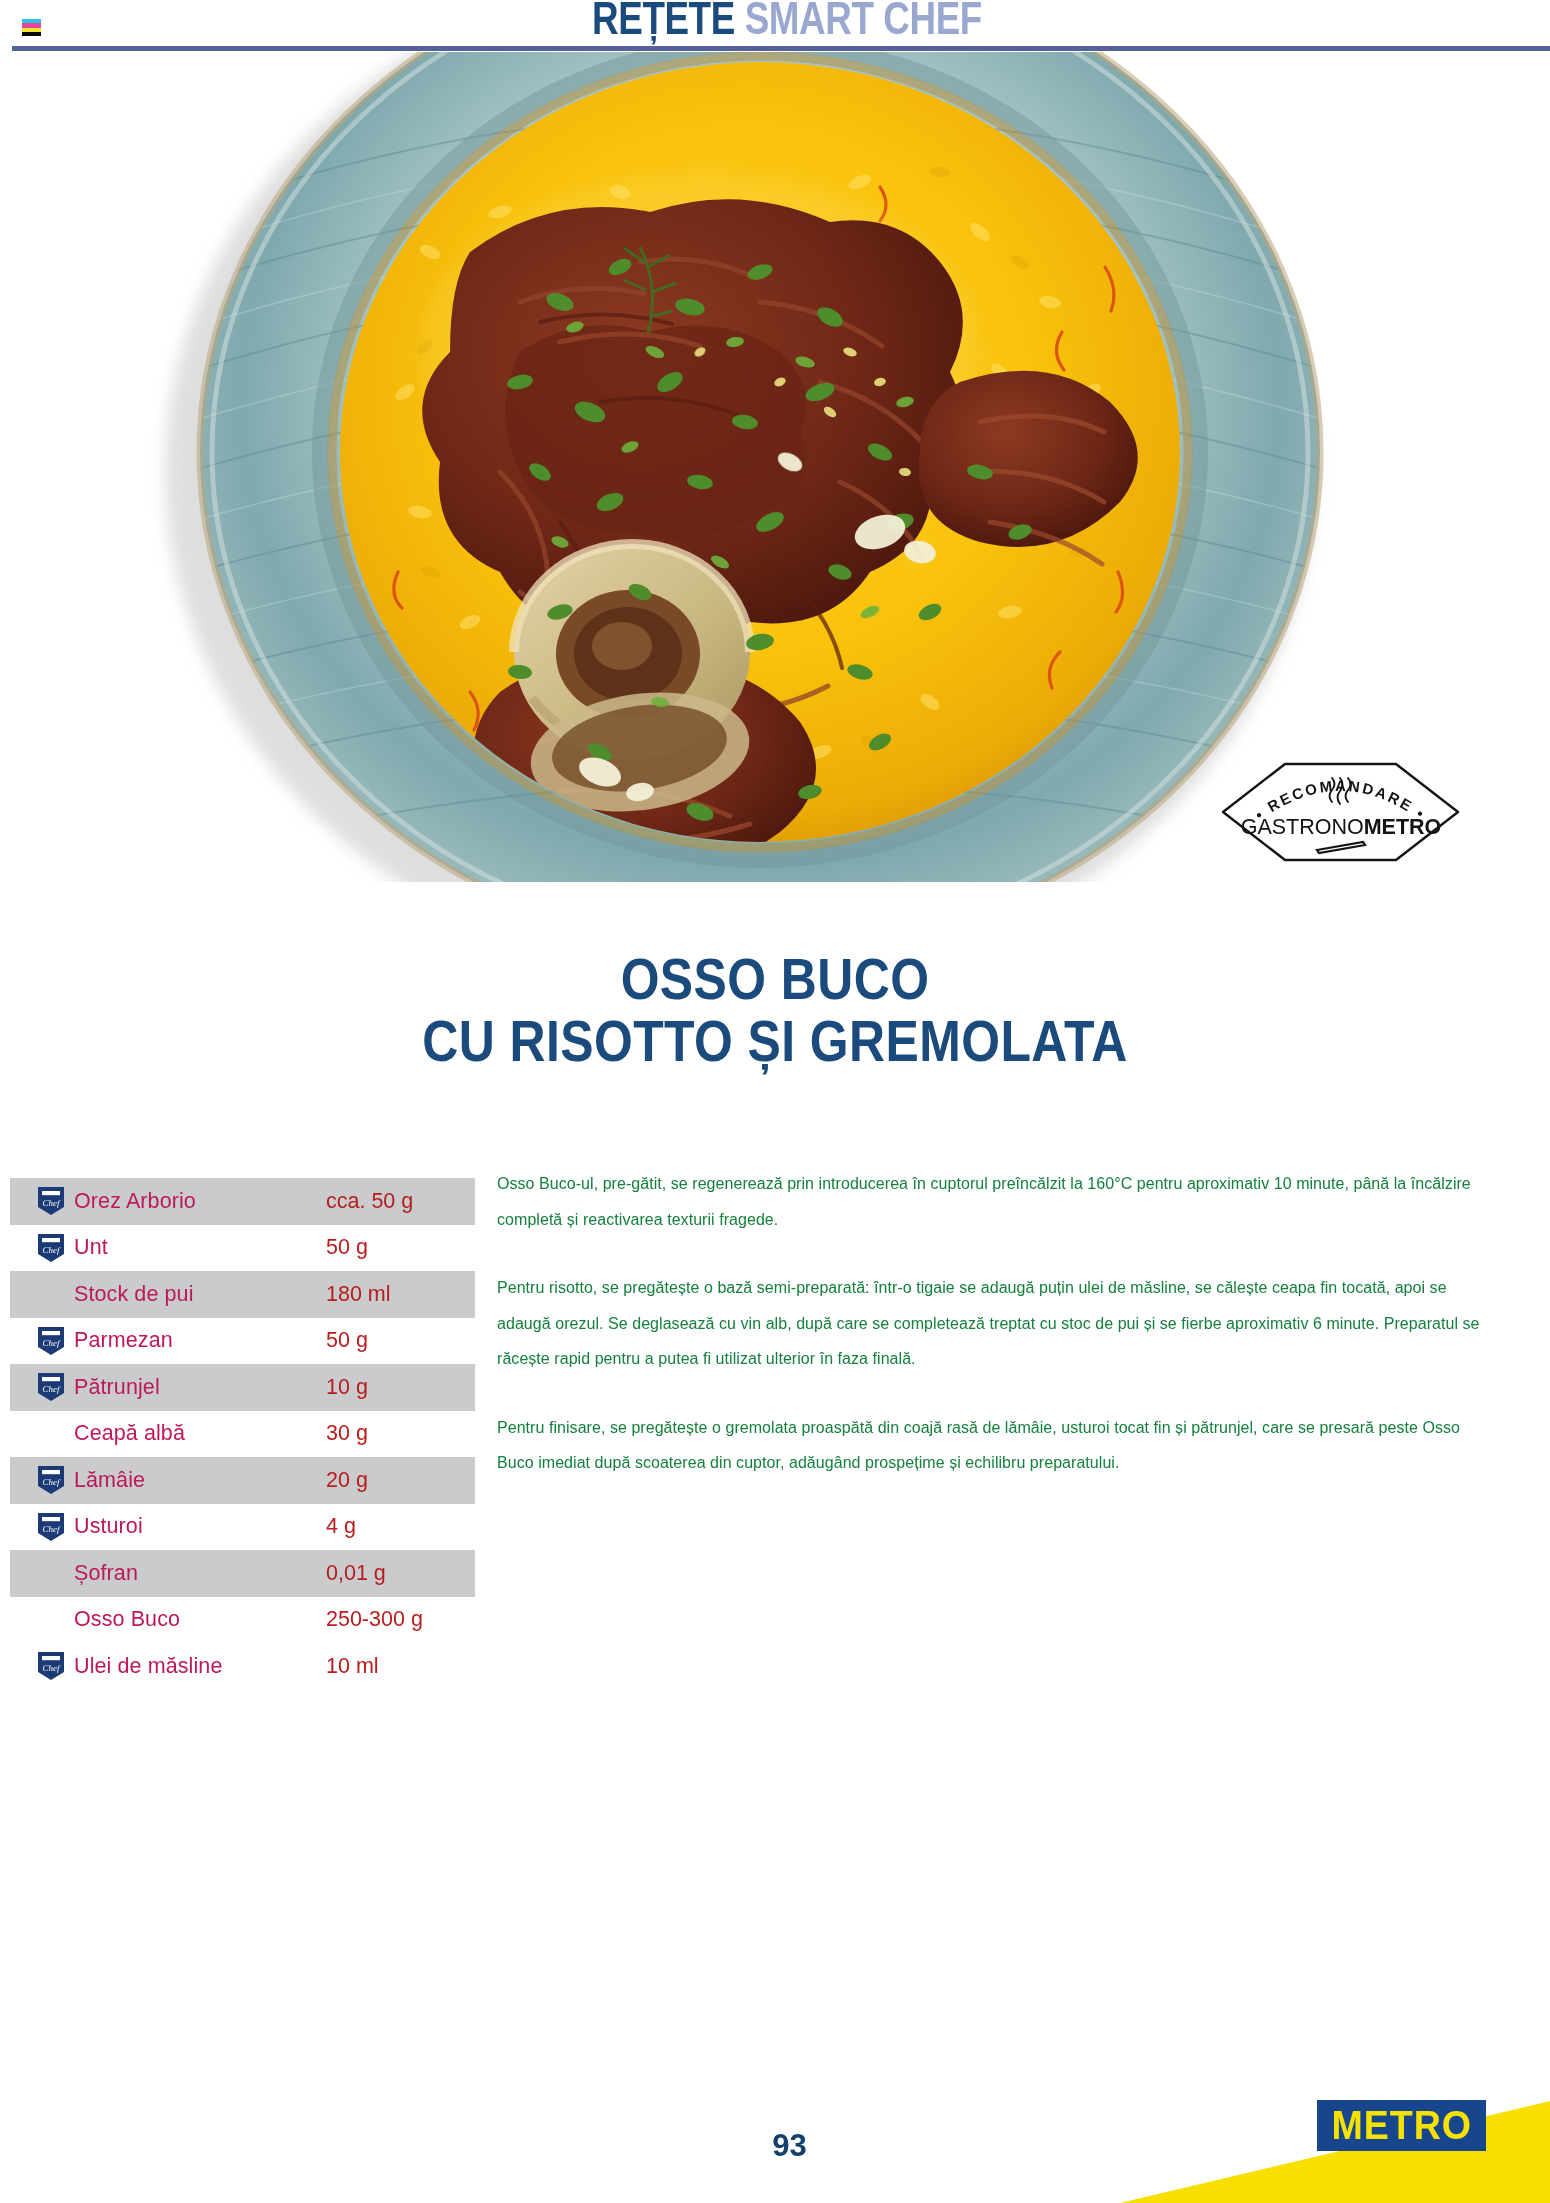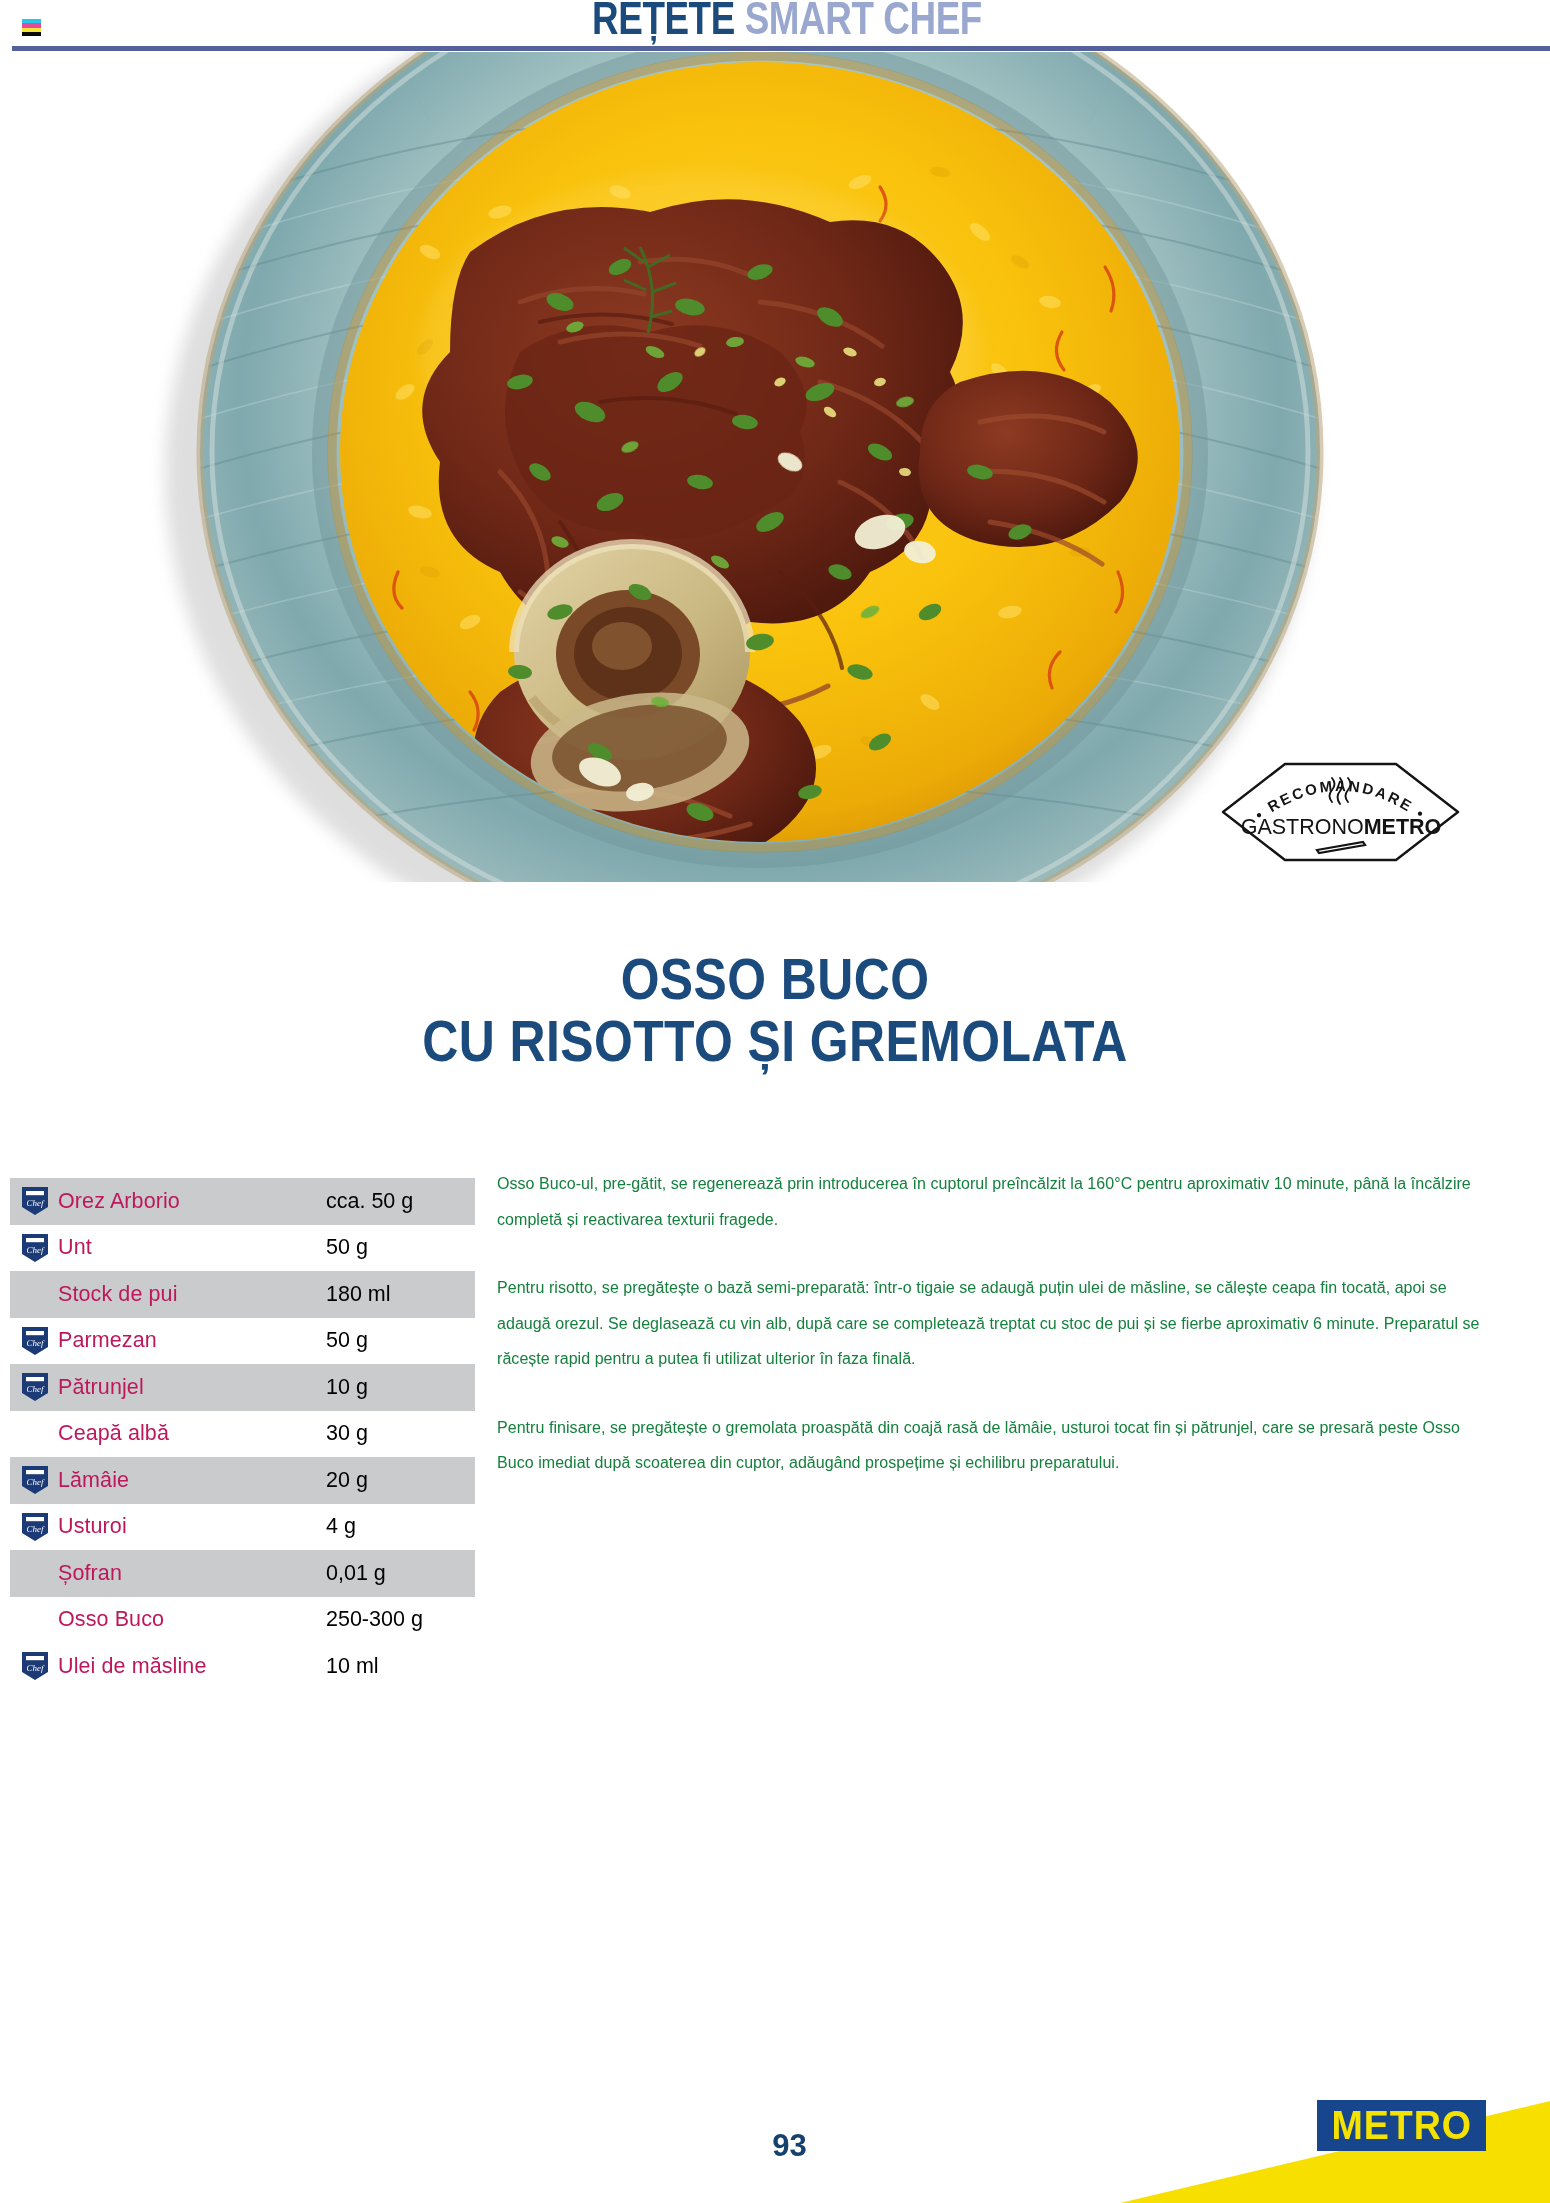--- a/index.html
+++ b/index.html
@@ -56,33 +56,33 @@
     font-weight:bold; color:#1b4a7d;
     font-size:58px; line-height:62px; letter-spacing:0.5px;
   }
   .recipe-title .l{ display:block; transform:scaleX(0.86); }
 
   
   .ingredients{
     position:absolute; left:10px; top:1178px; width:465px;
   }
   .ing-row{
-    display:flex; align-items:center; height:46.5px; padding-left:8px;
+    display:flex; align-items:center; height:46.5px; padding-left:24px;
     position:relative;
   }
   .ing-row.shaded{ background:#c9cbcd; }
   .ing-badge{ width:34px; flex:0 0 34px; height:34px; margin-right:6px; }
   .ing-badge svg{ display:block; width:100%; height:100%; }
   .ing-badge.empty{ visibility:hidden; }
   .ing-name{
     flex:1 1 auto; font-size:21.5px; color:#be185d; font-weight:500;
     letter-spacing:0.1px;
   }
   .ing-qty{
-    flex:0 0 165px; font-size:21.5px; color:#000000; font-weight:500;
+    flex:0 0 165px; font-size:21.5px; color:#b91c1c; font-weight:500;
     text-align:left; padding-left:16px;
   }
 
   
   .body-copy{
     position:absolute; left:497px; top:1166px; width:1000px;
     font-size:16px; line-height:35.5px; color:#15803d;
     letter-spacing:0.05px;
   }
   .body-copy p{ margin-bottom:33px; }

